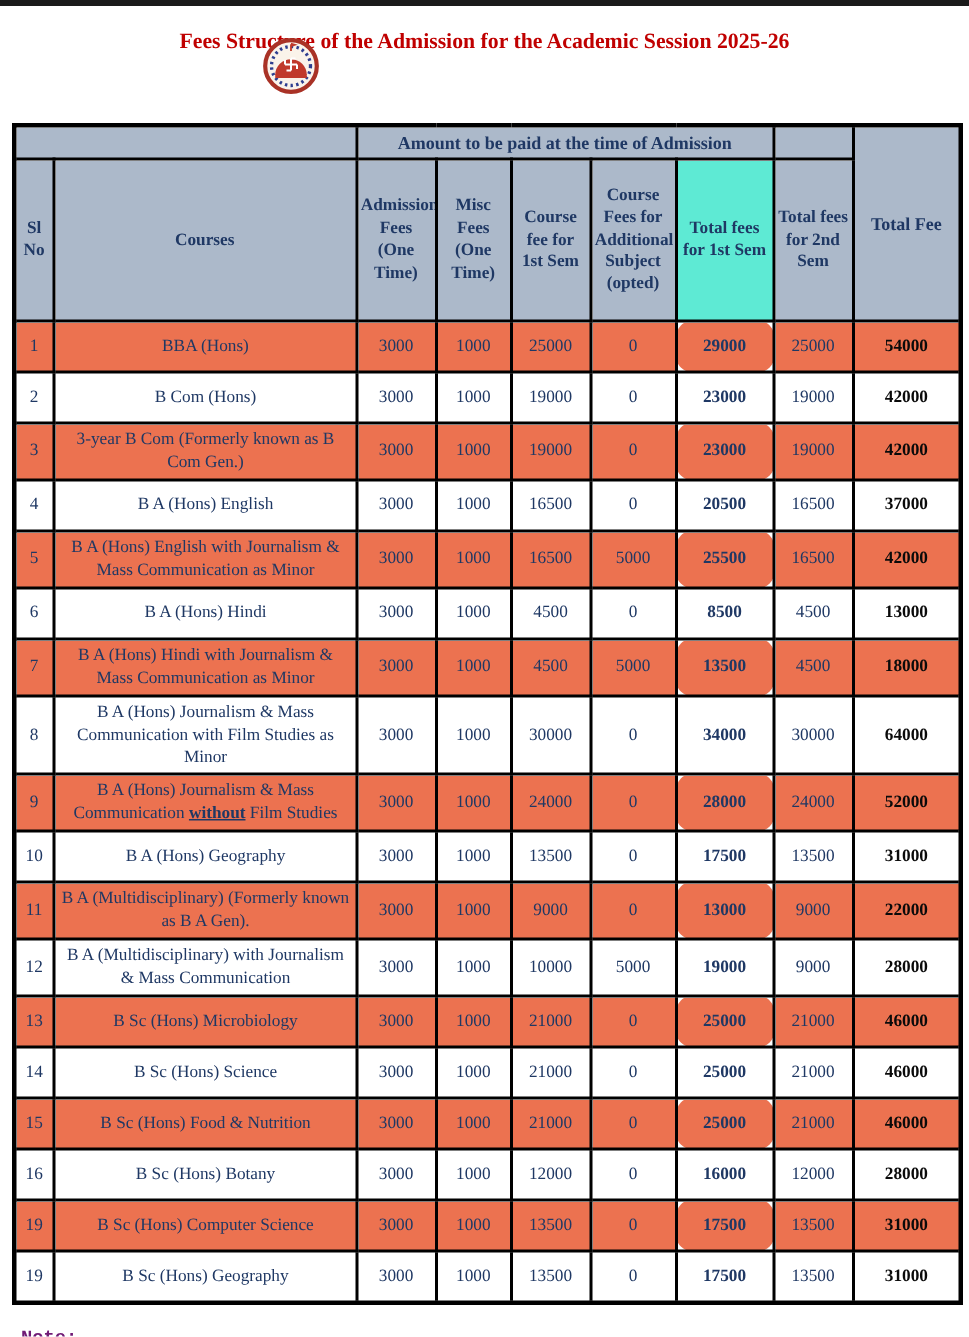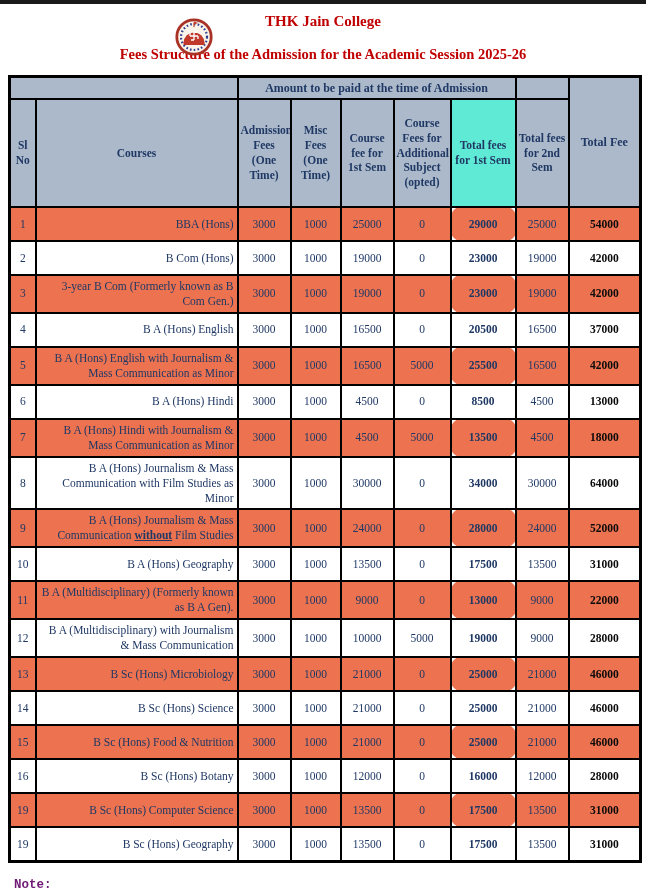--- a/index.html
+++ b/index.html
@@ -49,21 +49,21 @@
     font-size:11.5px;
     color:#1F3864;
     text-align:center;
     vertical-align:middle;
     padding:3px 2px;
     height:26px;
     line-height:1.3;
   }
   tbody tr.orange td{background:#EC7250;}
   tbody tr.white td{background:#ffffff;}
-  tbody td.course{text-align:right;padding-left:4px;padding-right:3px;}
+  tbody td.course{text-align:center;padding-left:4px;padding-right:3px;}
   tbody td.v-bold{font-weight:bold;border-radius:10px;}
   tbody td.v-total{font-weight:bold;color:#0a0a0a;}
   .note-block{margin-left:14px;margin-top:15px;color:#701a75;font-family:Liberation Mono, monospace;}
   .note-title{font-weight:bold;font-size:12.5px;}
 </style>
 </head>
 <body>
 
 <div class="doc-header">
   <div class="logo">
@@ -72,21 +72,20 @@
       <circle cx="20" cy="21" r="13" fill="none" stroke="#2E3E8F" stroke-width="2.2" stroke-dasharray="1.6 2.2"></circle>
       <path d="M9.5 27 A10.5 10.5 0 0 1 30.5 27 Z" fill="#C0392B"></path>
       <rect x="9.5" y="26.4" width="21" height="2.6" fill="#C0392B"></rect>
       <g stroke="#ffffff" stroke-width="1.3" fill="none">
         <path d="M20 16 v8 M16 20 h8 M20 16 h3 M24 20 v3 M20 24 h-3 M16 20 v-3"></path>
       </g>
       <line x1="20" y1="6.5" x2="20" y2="11" stroke="#C0392B" stroke-width="1.2"></line>
       <path d="M20 5.5 l4.5 1.4 -4.5 1.4 z" fill="#C0392B"></path>
     </svg>
   </div>
-  <div class="college-title">THK Jain College</div>
   <div class="fees-subtitle">Fees Structure of the Admission for the Academic Session 2025-26</div>
 </div>
 
 <table class="fees">
   <colgroup>
     <col style="width:26px">
       <col style="width:202px">
       <col style="width:53px">
     <col style="width:50px">
       <col style="width:53px">

